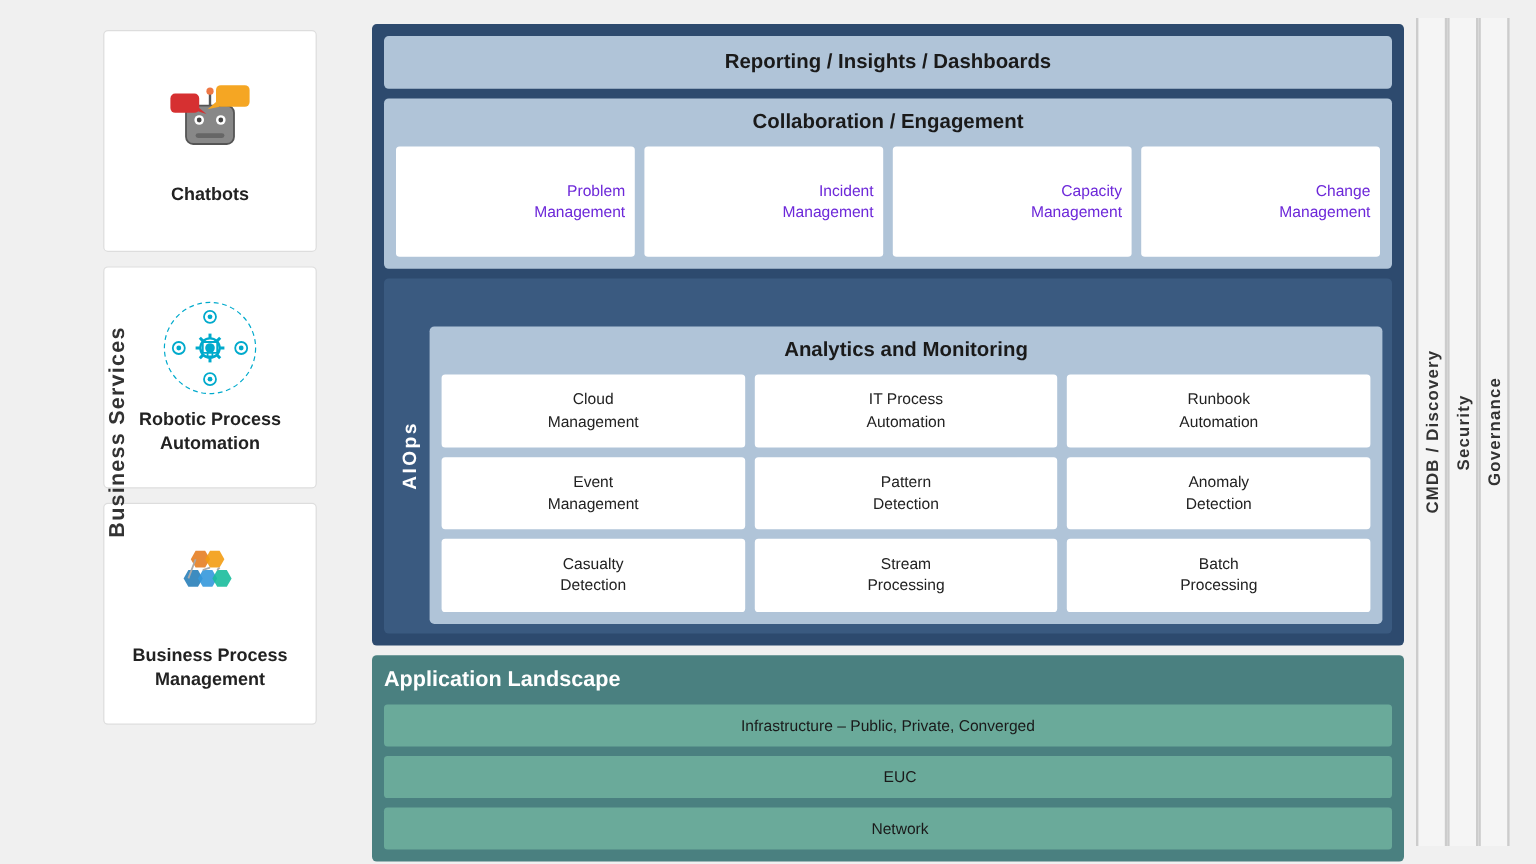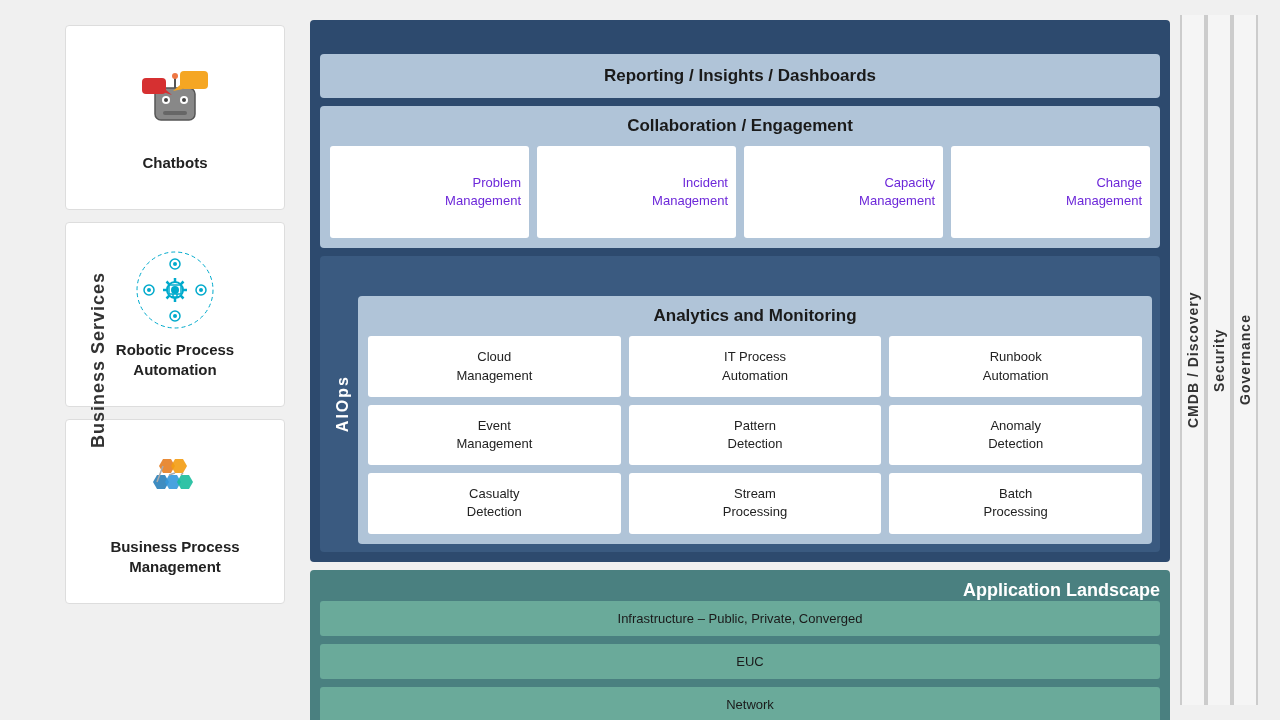--- a/index.html
+++ b/index.html
@@ -38,21 +38,21 @@
       font-weight: bold;
       color: #333;
       white-space: nowrap;
       letter-spacing: 1px;
     }
     .cards-container {
       display: flex;
       flex-direction: column;
       gap: 12px;
       margin-left: 30px;
-      width: 220px;
+      width: 178px;
       padding-top: 10px;
     }
     .service-card {
       background: white;
       border: 1px solid #ddd;
       border-radius: 4px;
       padding: 15px;
       display: flex;
       flex-direction: column;
       align-items: center;
@@ -109,21 +109,20 @@
 
     
     .reporting-bar {
       background: #b0c4d8;
       border-radius: 4px;
       padding: 12px;
       text-align: center;
       font-size: 17px;
       font-weight: bold;
       color: #1a1a1a;
-      margin-top: 24px;
     }
 
     
     .collab-section {
       background: #b0c4d8;
       border-radius: 4px;
       padding: 10px;
     }
     .collab-title {
       text-align: center;
@@ -198,25 +197,25 @@
       line-height: 1.4;
     }
 
     
     .app-landscape-section {
       background: #4a8080;
       border-radius: 4px;
       padding: 10px;
     }
     .app-landscape-title {
-      text-align: right;
+      text-align: left;
       font-size: 18px;
       font-weight: bold;
       color: white;
-      margin-bottom: 0;
+      margin-bottom: 10px;
     }
     .app-landscape-items {
       display: flex;
       gap: 8px;
       align-items: stretch;
       flex-direction: column;
     }
     .app-item {
       background: #6aaa9a;
       border-radius: 3px;

